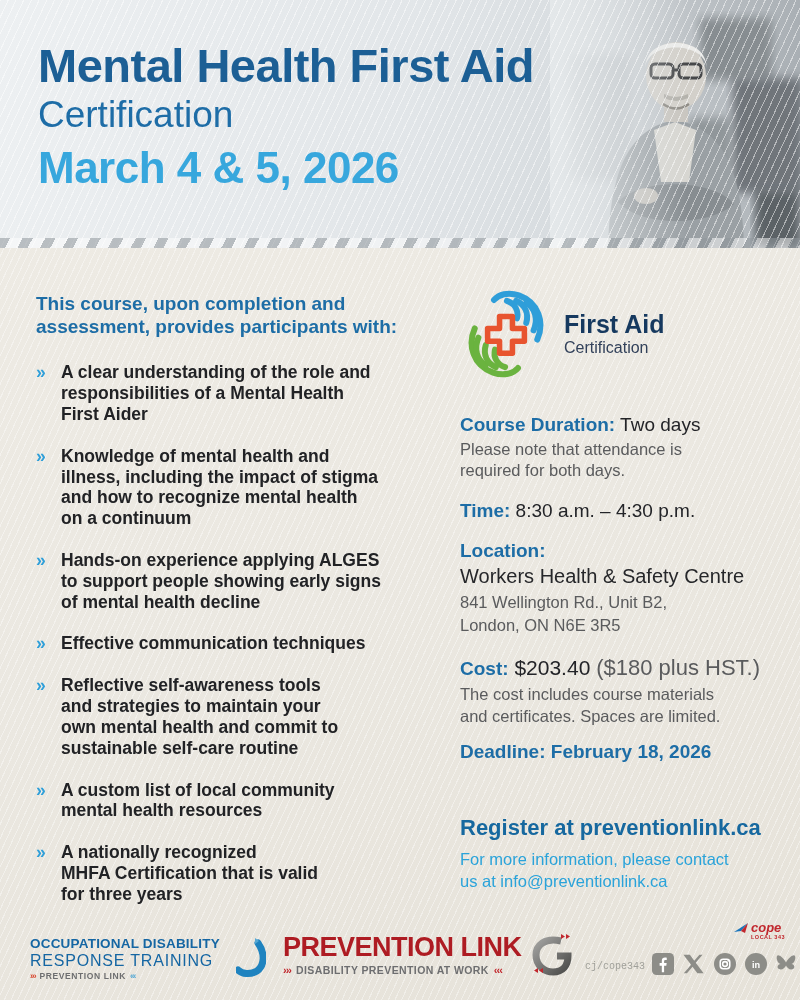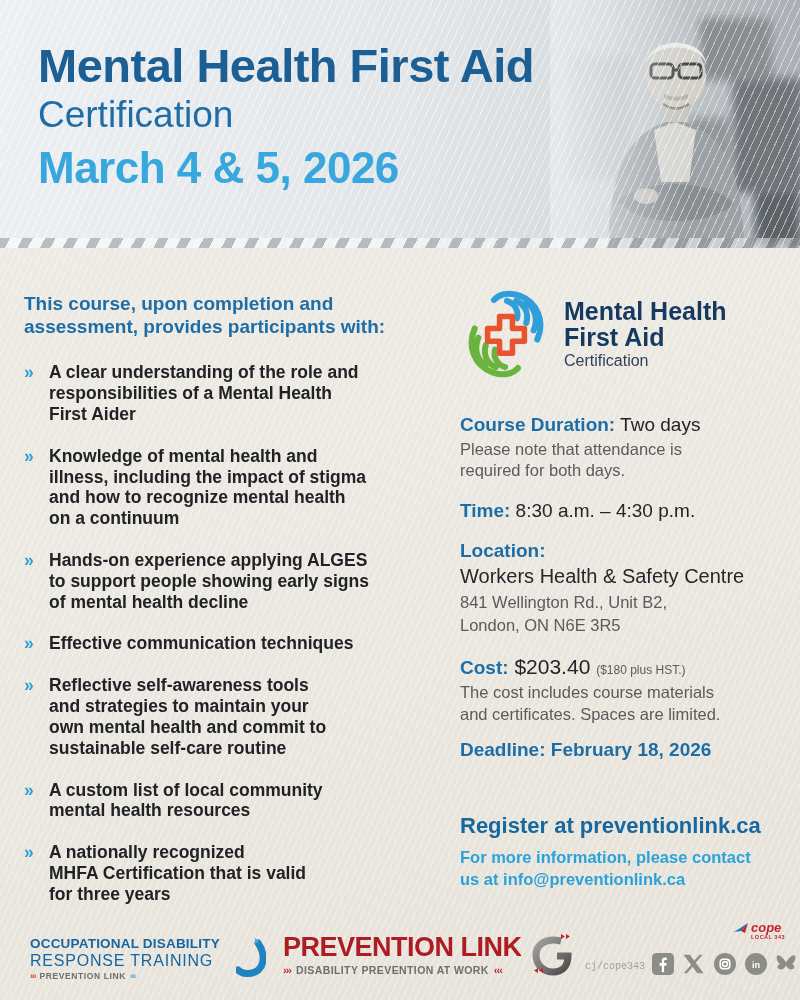--- a/index.html
+++ b/index.html
@@ -22,44 +22,44 @@
   .photo{position:absolute;right:0;top:0;}
   .header-text{position:absolute;left:38px;top:40px;z-index:3;}
   .h-title{font-size:47px;font-weight:800;color:#1c5f95;letter-spacing:-.5px;line-height:1.1;margin:0;}
   .h-sub{font-size:37px;font-weight:400;color:#1e6da7;line-height:1.15;margin:2px 0 8px 0;}
   .h-date{font-size:44px;font-weight:800;color:#37a7dd;letter-spacing:-.5px;line-height:1.1;margin:0;}
   .hazard{
     position:absolute;left:0;top:238px;width:800px;height:12px;z-index:4;opacity:.55;
     background:repeating-linear-gradient(118deg,#8f969b 0 9px,rgba(255,255,255,.9) 9px 20px);
   }
   
-  .left-col{position:absolute;left:24px;top:292px;width:410px;}
+  .left-col{position:absolute;left:36px;top:292px;width:410px;}
   .intro{font-size:19px;font-weight:700;color:#1d6da6;line-height:1.22;margin:0 0 24px 0;white-space:pre-line;}
   .bullets{list-style:none;margin:0;padding:0;}
   .bullet{display:flex;gap:10px;margin-bottom:21px;font-size:17.5px;font-weight:700;color:#212225;line-height:1.19;}
   .marker{color:#2f9fd9;flex:0 0 15px;}
   .b-text{white-space:pre-line;}
   
   .right-col{position:absolute;left:460px;top:288px;width:330px;}
   .mhfa{display:flex;align-items:center;gap:12px;margin-bottom:34px;}
   .mhfa-l1,.mhfa-l2{font-size:25px;font-weight:800;color:#16395f;line-height:1.05;}
   .mhfa-sub{font-size:16px;font-weight:400;color:#32415a;margin-top:2px;}
   .block{margin-bottom:18px;}
   .block.tight{margin-bottom:14px;}
   .d-label{font-size:19px;font-weight:700;color:#1d6da6;}
   .d-value{font-size:19px;font-weight:400;color:#232428;margin-top:12px;}
   .d-note{font-size:16.5px;color:#5a5b5d;line-height:1.3;margin-top:3px;white-space:pre-line;}
   .loc-name{font-size:20px;color:#26272a;margin-top:3px;}
   .loc-addr{font-size:16.5px;color:#5a5b5d;line-height:1.4;margin-top:3px;white-space:pre-line;}
   .cost-value{font-size:21px;color:#232428;}
-  .cost-paren{font-size:12px;color:#5a5b5d;}
+  .cost-paren{font-size:22px;color:#5a5b5d;}
   .deadline{font-size:19px;font-weight:700;color:#1d6da6;}
   .register{margin-top:52px;}
   .reg-h{font-size:22px;font-weight:700;color:#16689f;margin:0 0 8px 0;cursor:pointer;}
-  .reg-c{font-size:16.5px;font-weight:700;color:#2aa3da;line-height:1.32;white-space:pre-line;}
+  .reg-c{font-size:16.5px;font-weight:400;color:#2aa3da;line-height:1.32;white-space:pre-line;}
   
   .footer{position:absolute;left:0;top:915px;width:800px;height:85px;}
   .odrt{position:absolute;left:30px;top:22px;display:flex;align-items:flex-end;gap:16px;}
   .odrt-l1{font-size:13.5px;font-weight:800;color:#1566a3;letter-spacing:.2px;line-height:1.1;}
   .odrt-l2{font-size:16px;font-weight:400;color:#1566a3;letter-spacing:.8px;line-height:1.1;}
   .odrt-sub{display:flex;align-items:center;gap:4px;margin-top:2px;font-size:8.5px;font-weight:700;color:#6d6e70;letter-spacing:.6px;}
   .chev-red{color:#d8432a;font-weight:800;letter-spacing:-1px;}
   .chev-blue{color:#55a8d4;font-weight:800;letter-spacing:-1px;}
   .chev-red2{color:#c1272d;font-weight:800;letter-spacing:-1px;font-size:11px;}
   .pl{position:absolute;left:283px;top:18px;display:flex;align-items:center;gap:8px;}
@@ -184,21 +184,20 @@
           <g stroke="#2f9ed9" stroke-width="6.5">
             <path d="M84 56 C92 38 86 16 64 8 C52 4 42 7 37 13"></path>
             <path d="M80 46 C85 34 82 22 72 16"></path>
             <path d="M72 38 C75 28 71 18 61 14"></path>
             <path d="M62 33 C64 25 60 17 51 14"></path>
           </g>
           <path d="M43 31 h14 v13 h13 v14 h-13 v13 h-14 v-13 h-13 v-14 h13 z" stroke="#e8542f" stroke-width="6" stroke-linejoin="round"></path>
         </g>
       </svg>
       <div>
-        <div class="mhfa-l1">Mental Health</div>
         <div class="mhfa-l2">First Aid</div>
         <div class="mhfa-sub">Certification</div>
       </div>
     </div>
 
     <div class="block">
       <span class="d-label">Course Duration:</span><span class="d-value"> Two days</span>
       <div class="d-note">Please note that attendance is
 required for both days.</div>
     </div>

